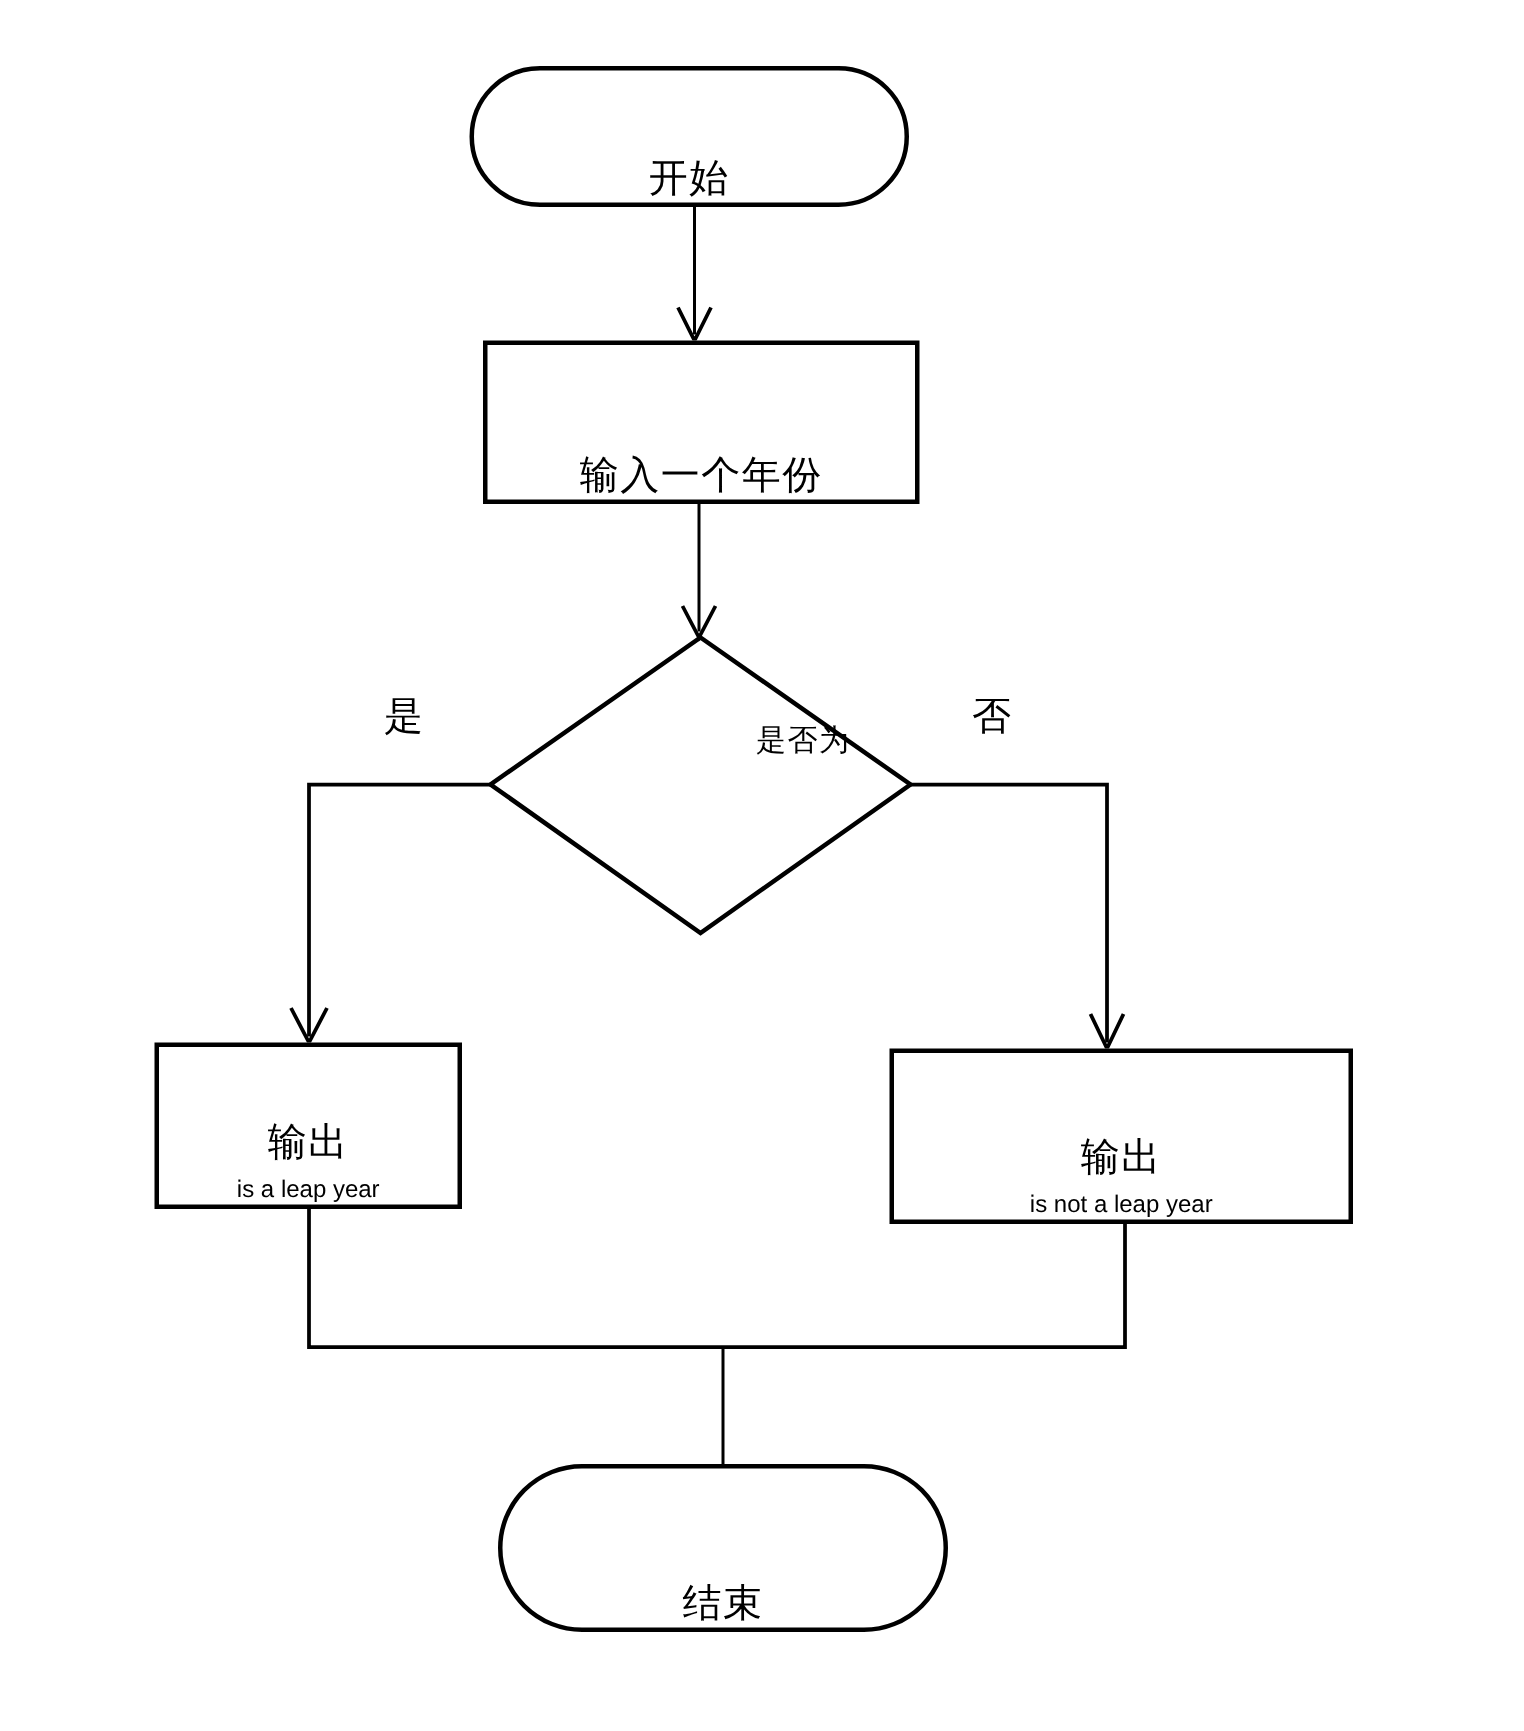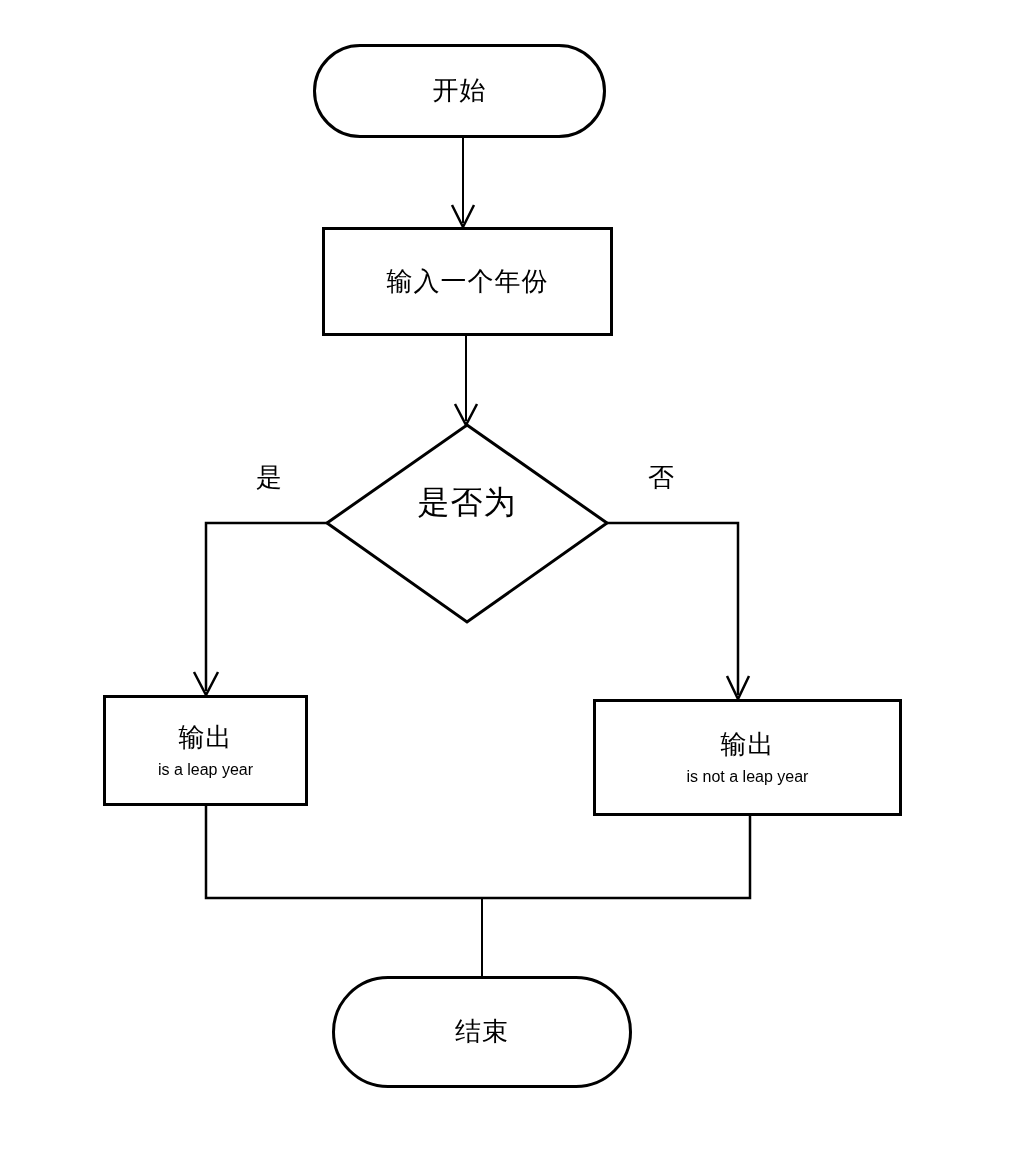--- a/index.html
+++ b/index.html
@@ -28,43 +28,44 @@
     height: 1154px;
   }
   .node {
     position: absolute;
     box-sizing: border-box;
     background: #ffffff;
     border: 3px solid #000000;
     display: flex;
     flex-direction: column;
     align-items: center;
-    justify-content: center;
+    justify-content: flex-end;
     text-align: center;
     color: #000000;
   }
   .node.terminal {
     border-radius: 999px;
     border-width: 3px;
   }
   .node.process {
     border-radius: 0;
   }
   .cn {
     font-family: "Liberation Serif", "DejaVu Serif", serif;
     font-size: 26px;
     line-height: 1.22;
     letter-spacing: 1px;
     white-space: nowrap;
   }
   .cn-2line {
     font-family: "Liberation Serif", "DejaVu Serif", serif;
-    font-size: 32px;
+    font-size: 20px;
     line-height: 1.42;
     letter-spacing: 1px;
+    text-align: right;
   }
   .en {
     font-family: "Liberation Sans", "DejaVu Sans", sans-serif;
     font-size: 16px;
     line-height: 1.2;
     white-space: nowrap;
     margin-top: 6px;
   }
   .diamond-label {
     position: absolute;

